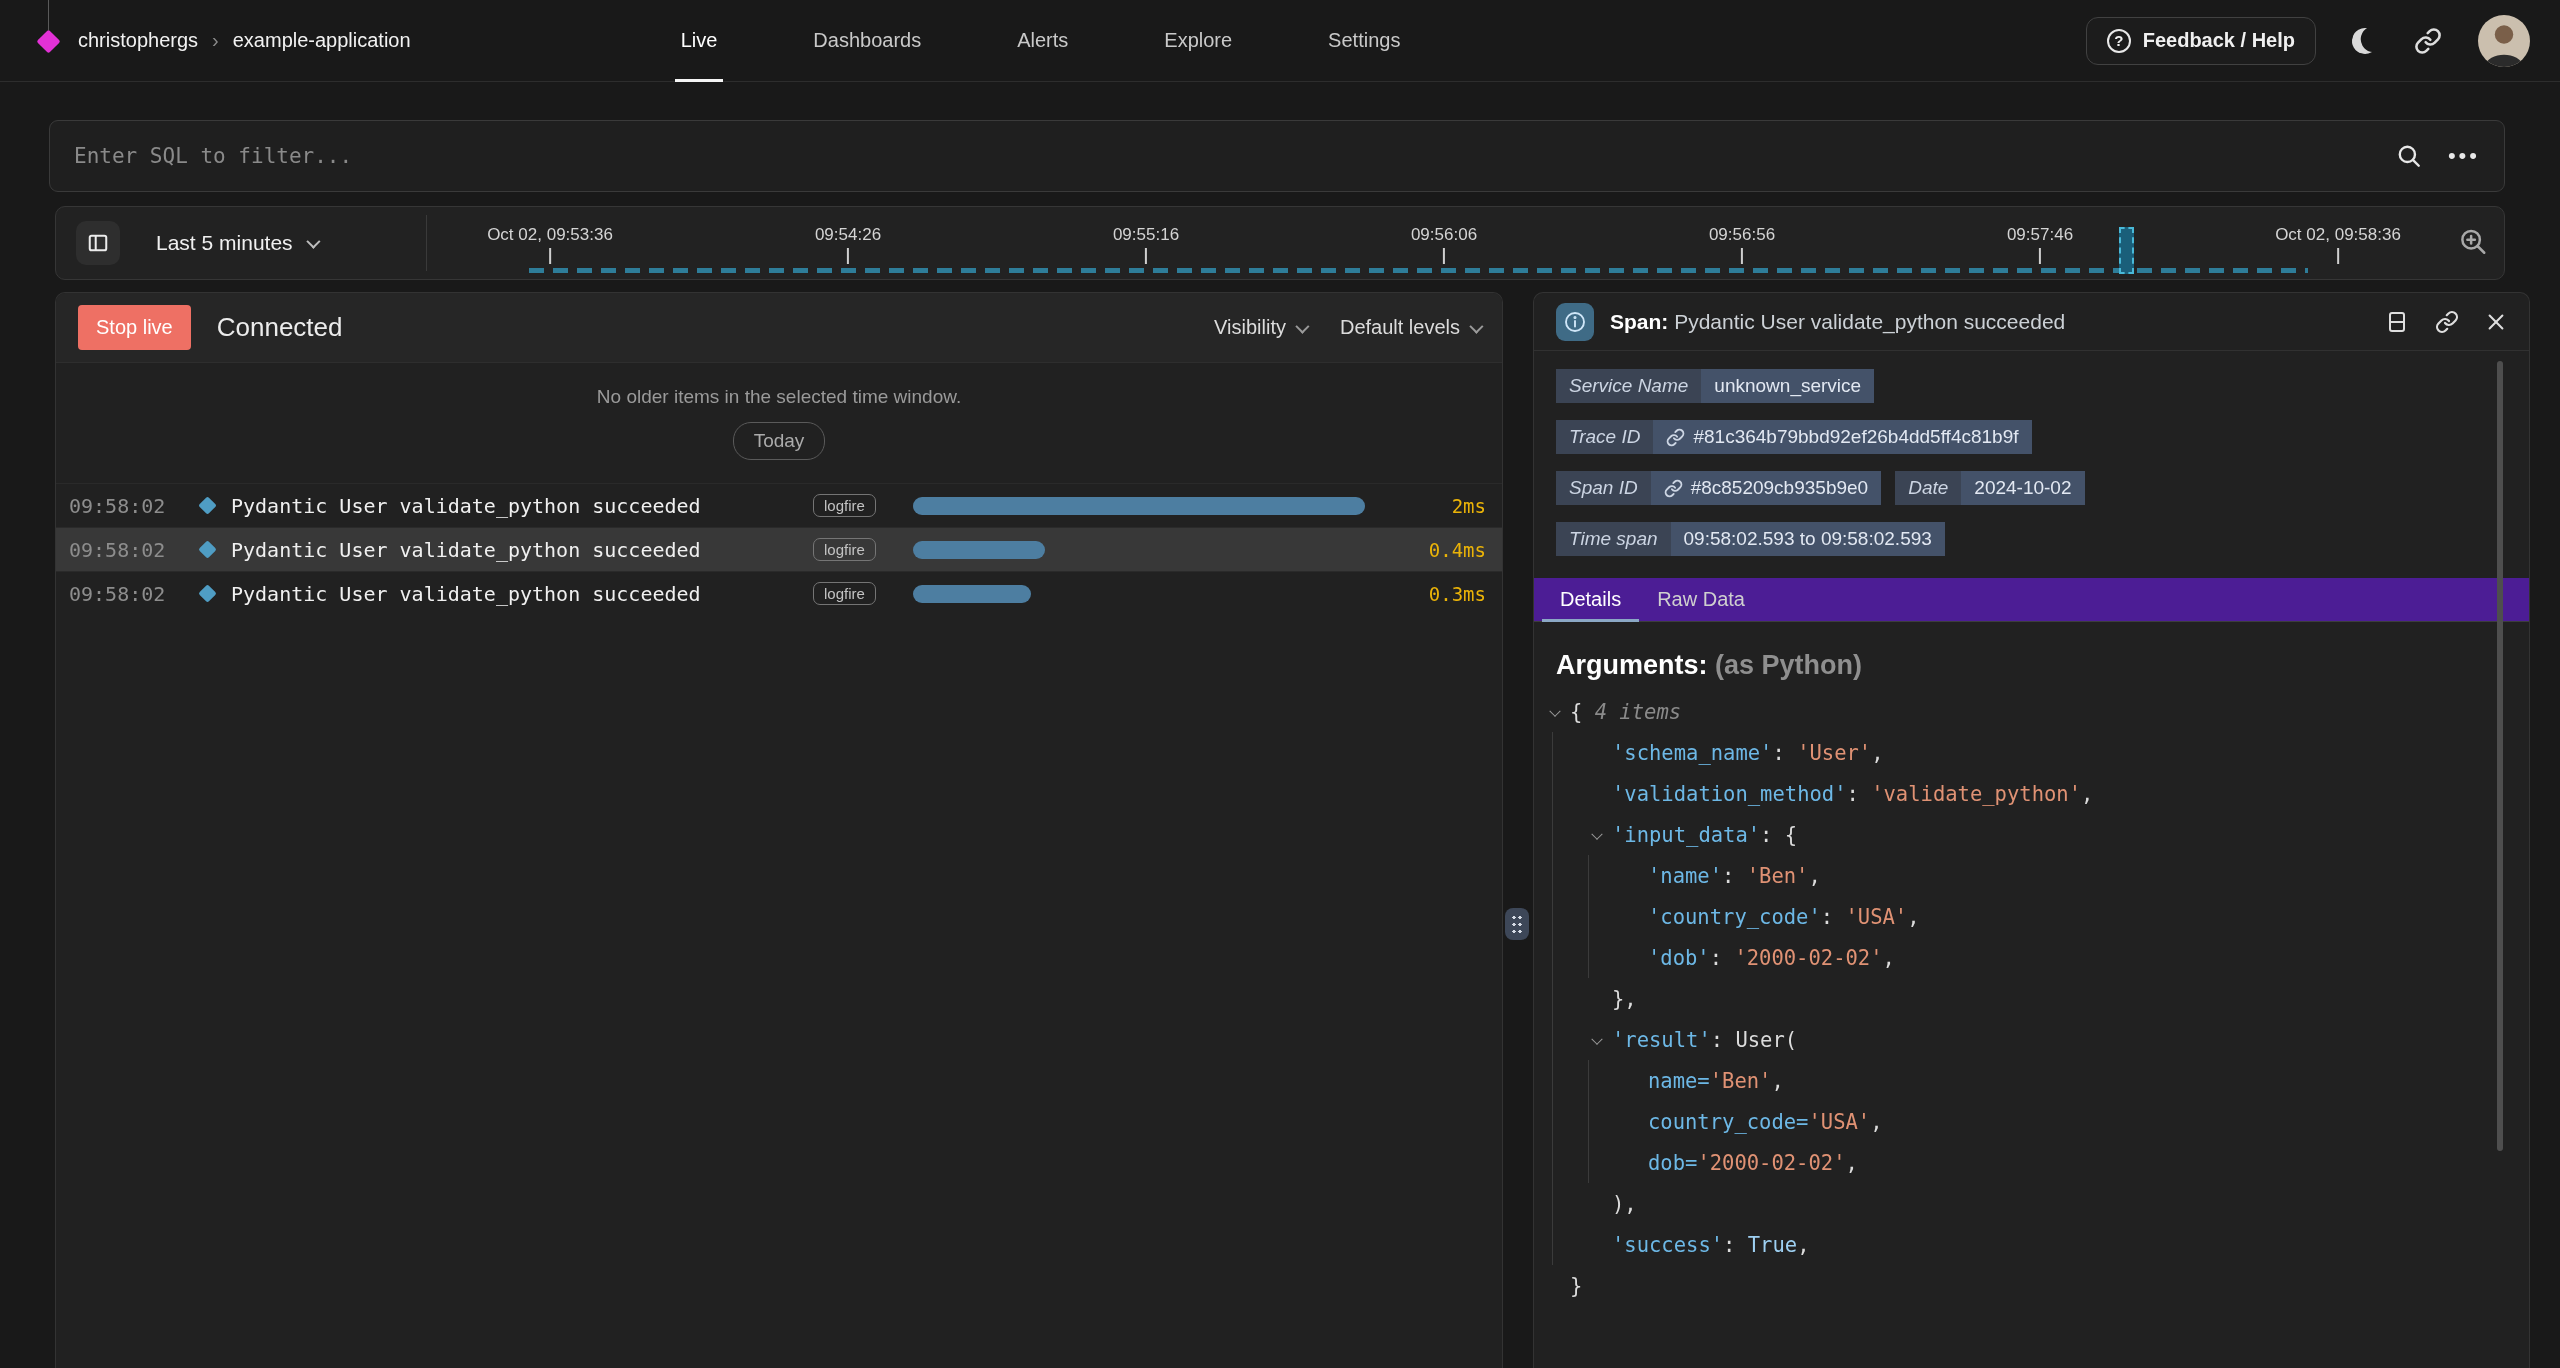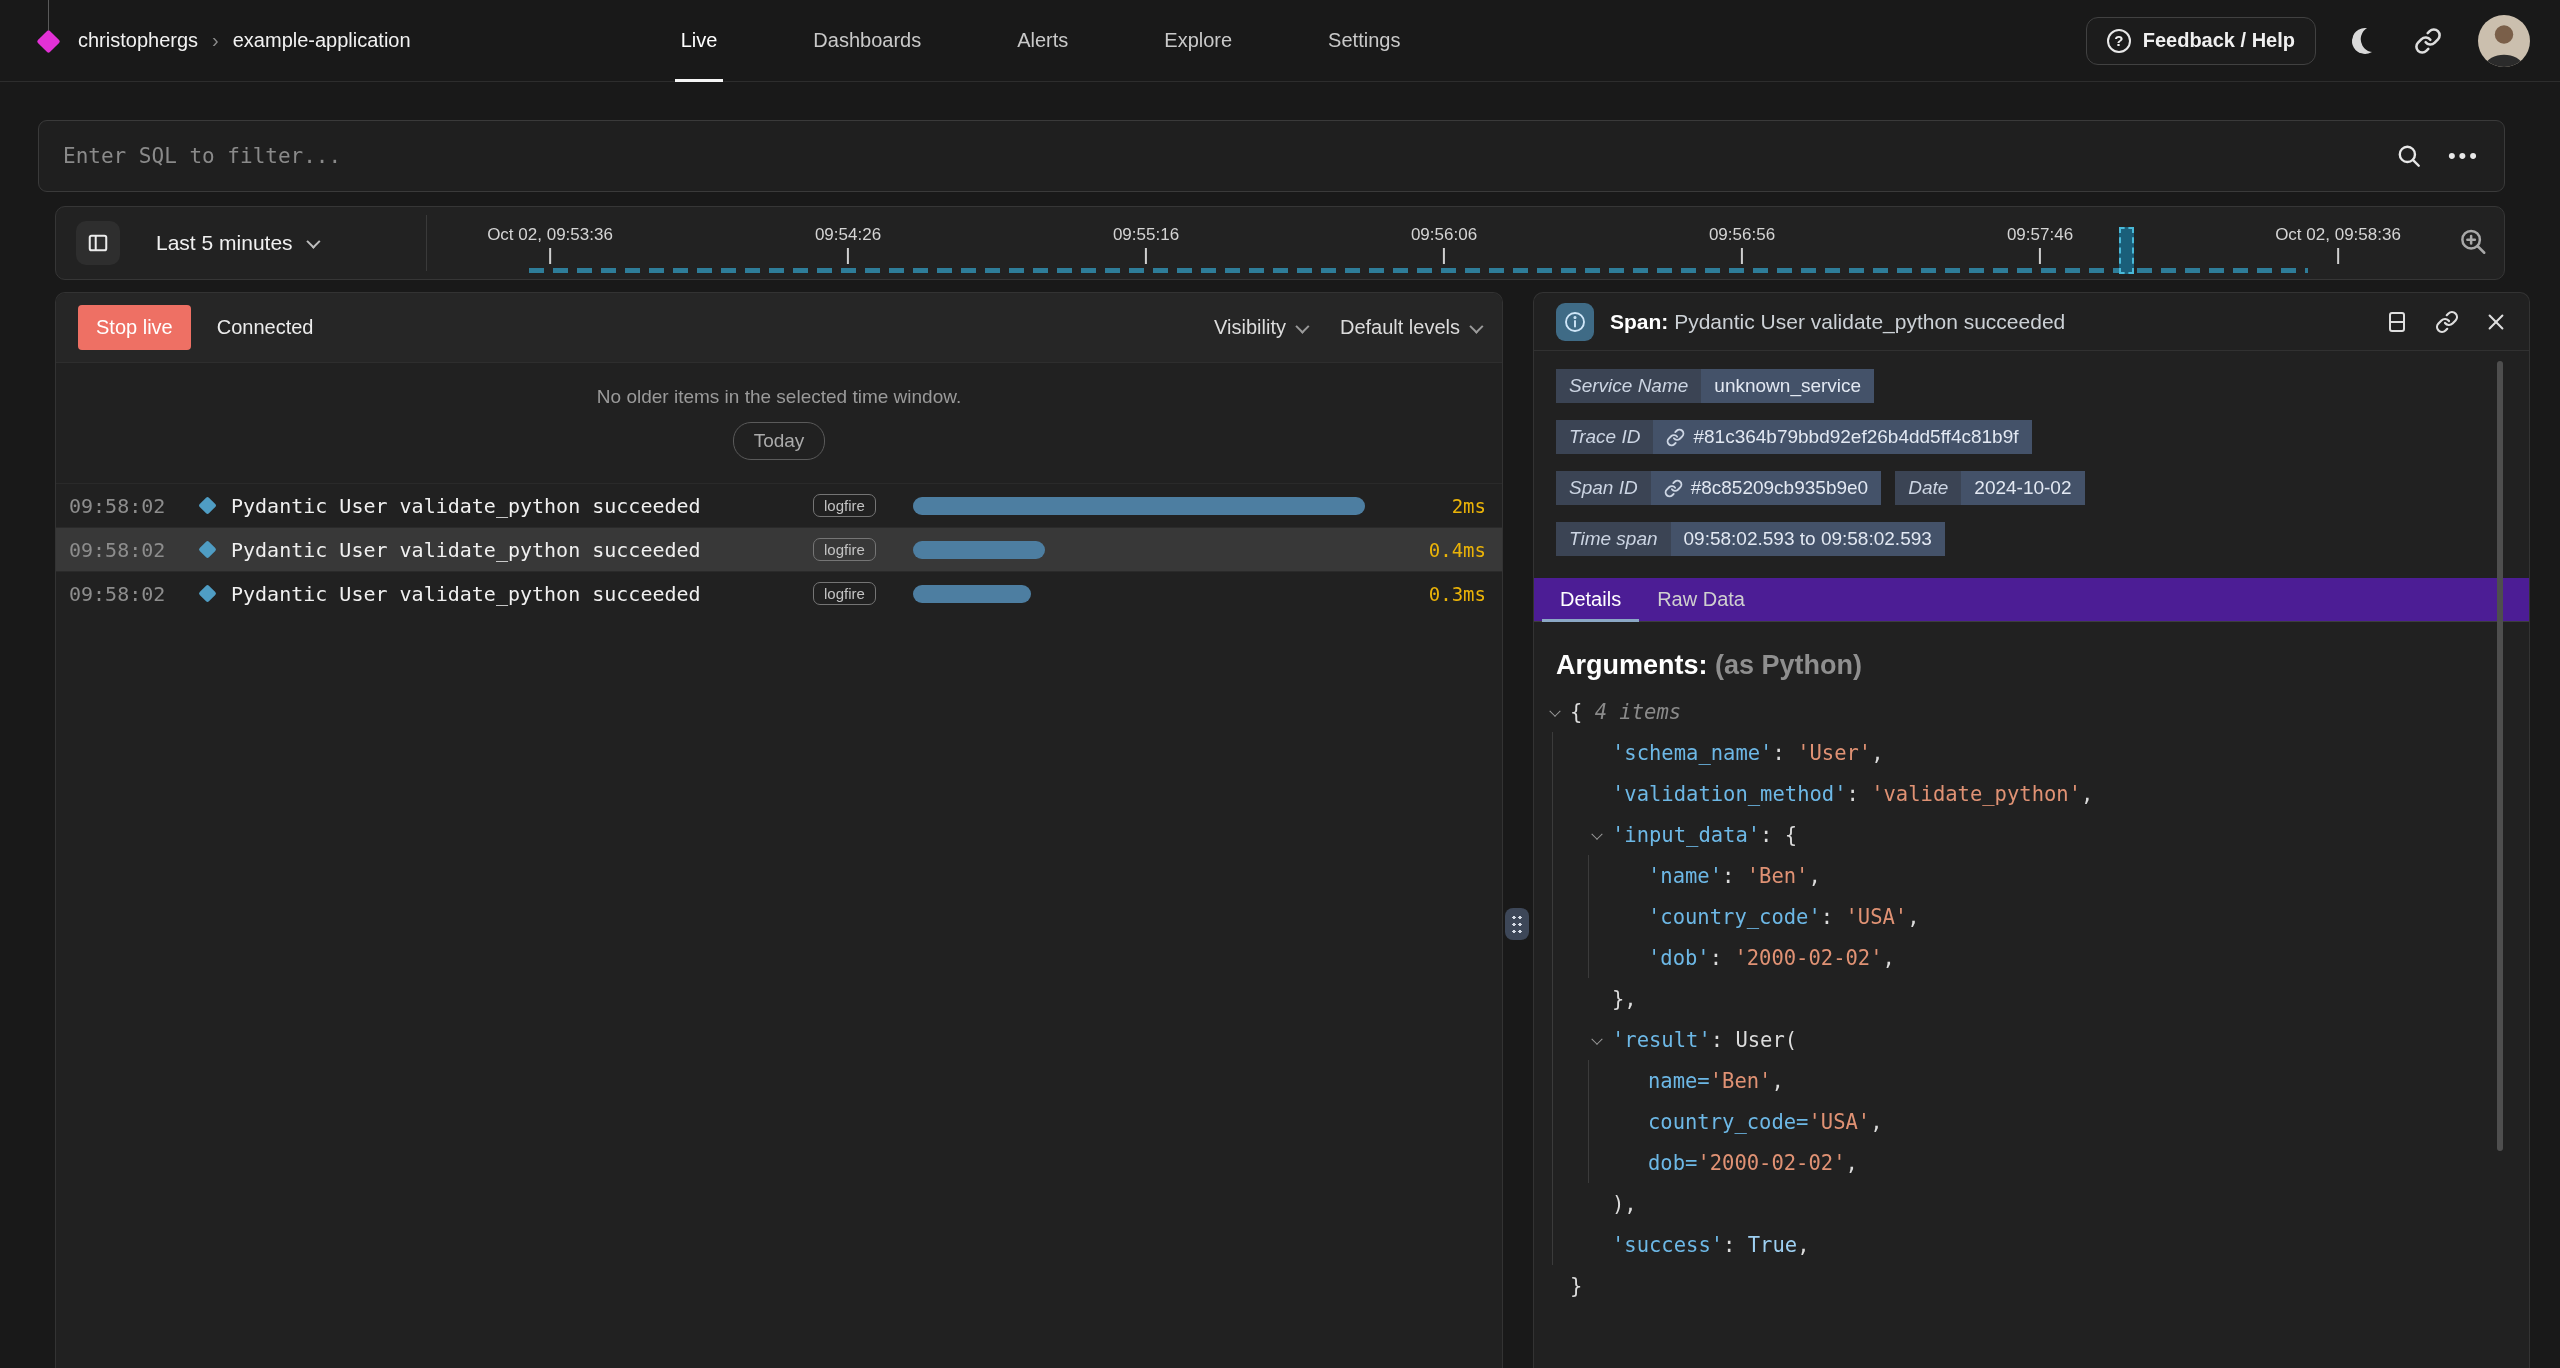--- a/index.html
+++ b/index.html
@@ -30,21 +30,21 @@
   .feedback-btn {
     display:flex; align-items:center; gap:12px; border:1px solid #414141; border-radius:12px;
     padding:11px 20px; font-size:20px; font-weight:600; color:#f0f0f0; background:#1c1c1c; cursor:pointer;
   }
   .qmark { width:24px; height:24px; border:2px solid #e8e8e8; border-radius:50%; display:flex; align-items:center; justify-content:center; font-size:15px; font-weight:700; }
   .icon-btn { color:#dedede; display:flex; align-items:center; cursor:pointer; background:none; border:none; }
   .moon { width:26px; height:26px; border-radius:50%; box-shadow:inset 8px -4px 0 0 #d9d9d9; transform:rotate(15deg); }
   .avatar { width:52px; height:52px; border-radius:50%; overflow:hidden; flex:none; cursor:pointer; }
 
   
-  .sql-row { margin:38px 55px 0 38px; }
+  .sql-row { margin:38px 55px 0 49px; }
   .sql-box {
     height:72px; background:#1f1f1f; border:1px solid #3a3a3a; border-radius:9px;
     display:flex; align-items:center; padding:0 24px;
   }
   .sql-input {
     flex:1; background:transparent; border:none; outline:none; color:#d8d8d8;
     font-family:"DejaVu Sans Mono", monospace; font-size:21px;
   }
   .sql-input::placeholder { color:#8a8a8a; }
   .sql-icons { display:flex; align-items:center; gap:26px; color:#e8e8e8; }
@@ -86,21 +86,21 @@
     position:absolute; left:1533px; right:30px; top:0; bottom:0;
     background:#212121; border:1px solid #333333; border-radius:10px 10px 0 0; border-bottom:none; overflow:hidden;
   }
 
   
   .live-header {
     height:70px; background:#262626; border-bottom:1px solid #2e2e2e;
     display:flex; align-items:center; padding:0 22px;
   }
   .stop-live { background:#ee7064; color:#ffffff; font-size:20px; border:none; border-radius:4px; padding:11px 18px; cursor:pointer; }
-  .conn { font-size:20px; color:#ececec; margin-left:26px; }
+  .conn { font-size:26px; color:#ececec; margin-left:26px; }
   .live-header .spacer { flex:1; }
   .dd { display:flex; align-items:center; gap:10px; font-size:20px; color:#dcdcdc; cursor:pointer; margin-left:34px; }
   .dd .chev { border-color:#9a9a9a; }
 
   .empty-block { height:120px; display:flex; flex-direction:column; align-items:center; justify-content:center; gap:14px; }
   .empty-msg { color:#9a9a9a; font-size:19px; }
   .today-btn { border:1px solid #5a5a5a; background:transparent; color:#ababab; font-size:19px; border-radius:18px; padding:7px 20px; cursor:pointer; }
 
   .log-rows { }
   .log-row { height:44px; display:flex; align-items:center; border-top:1px solid #2a2a2a; cursor:pointer; }

